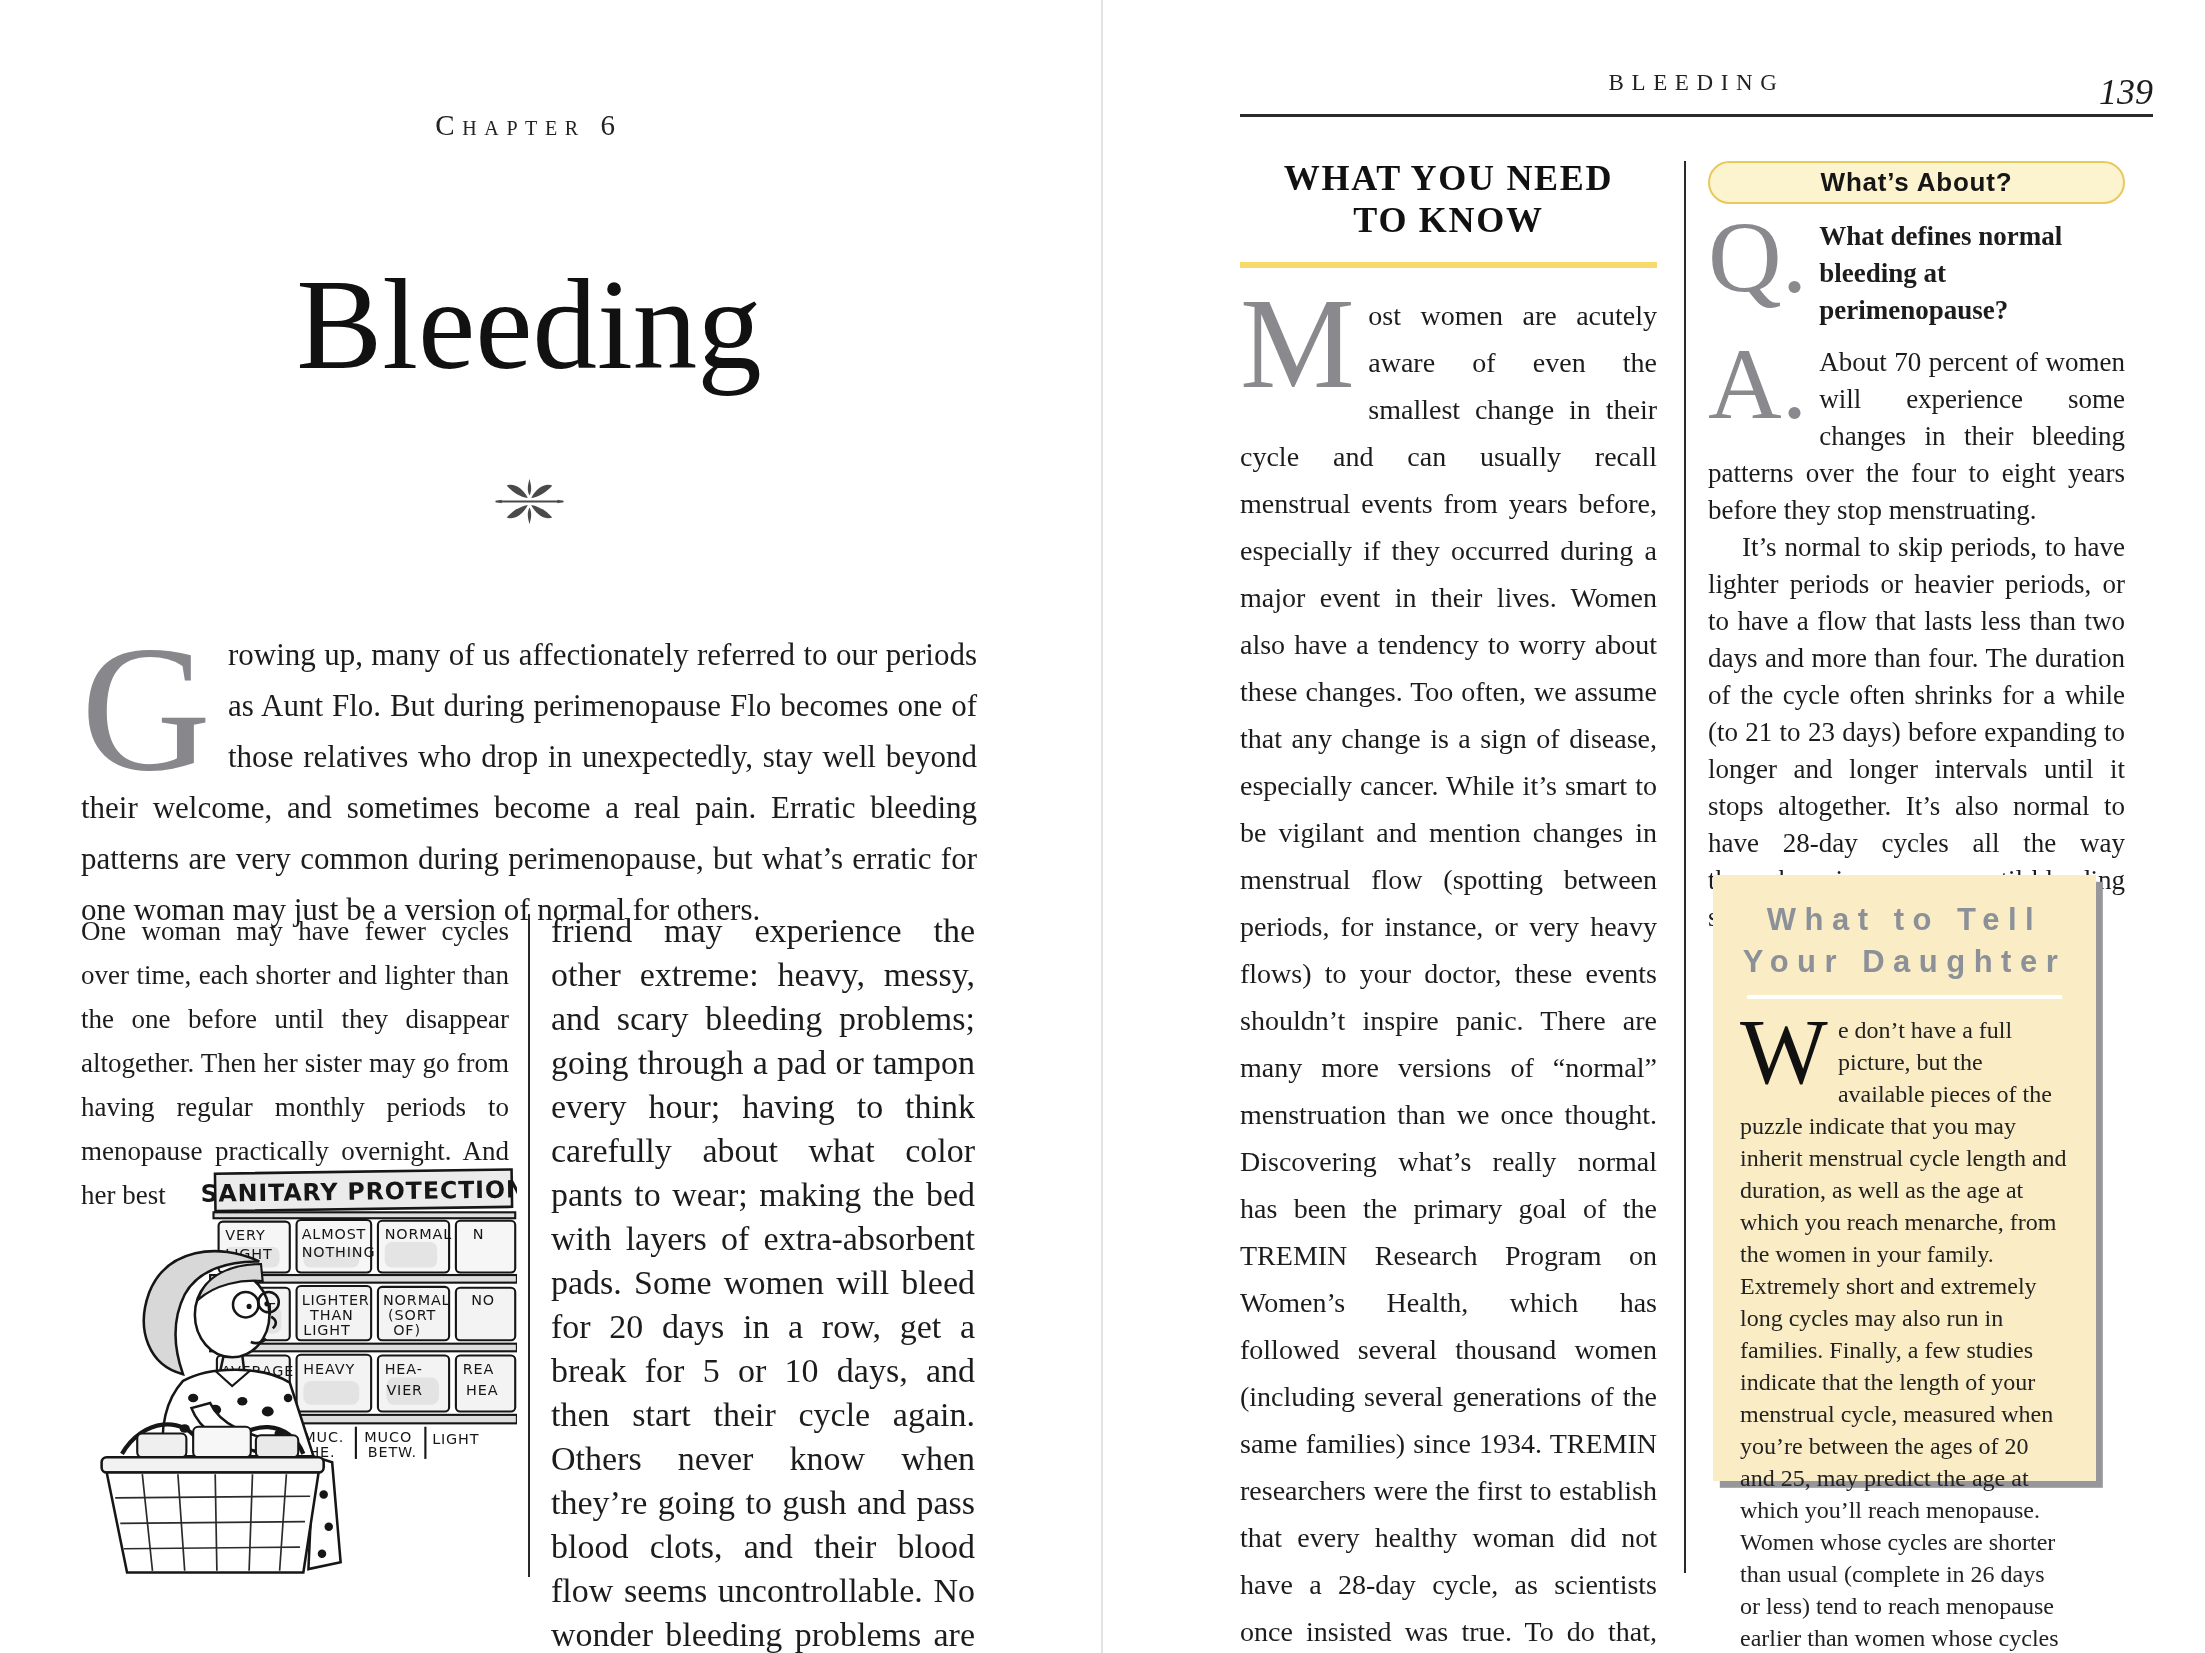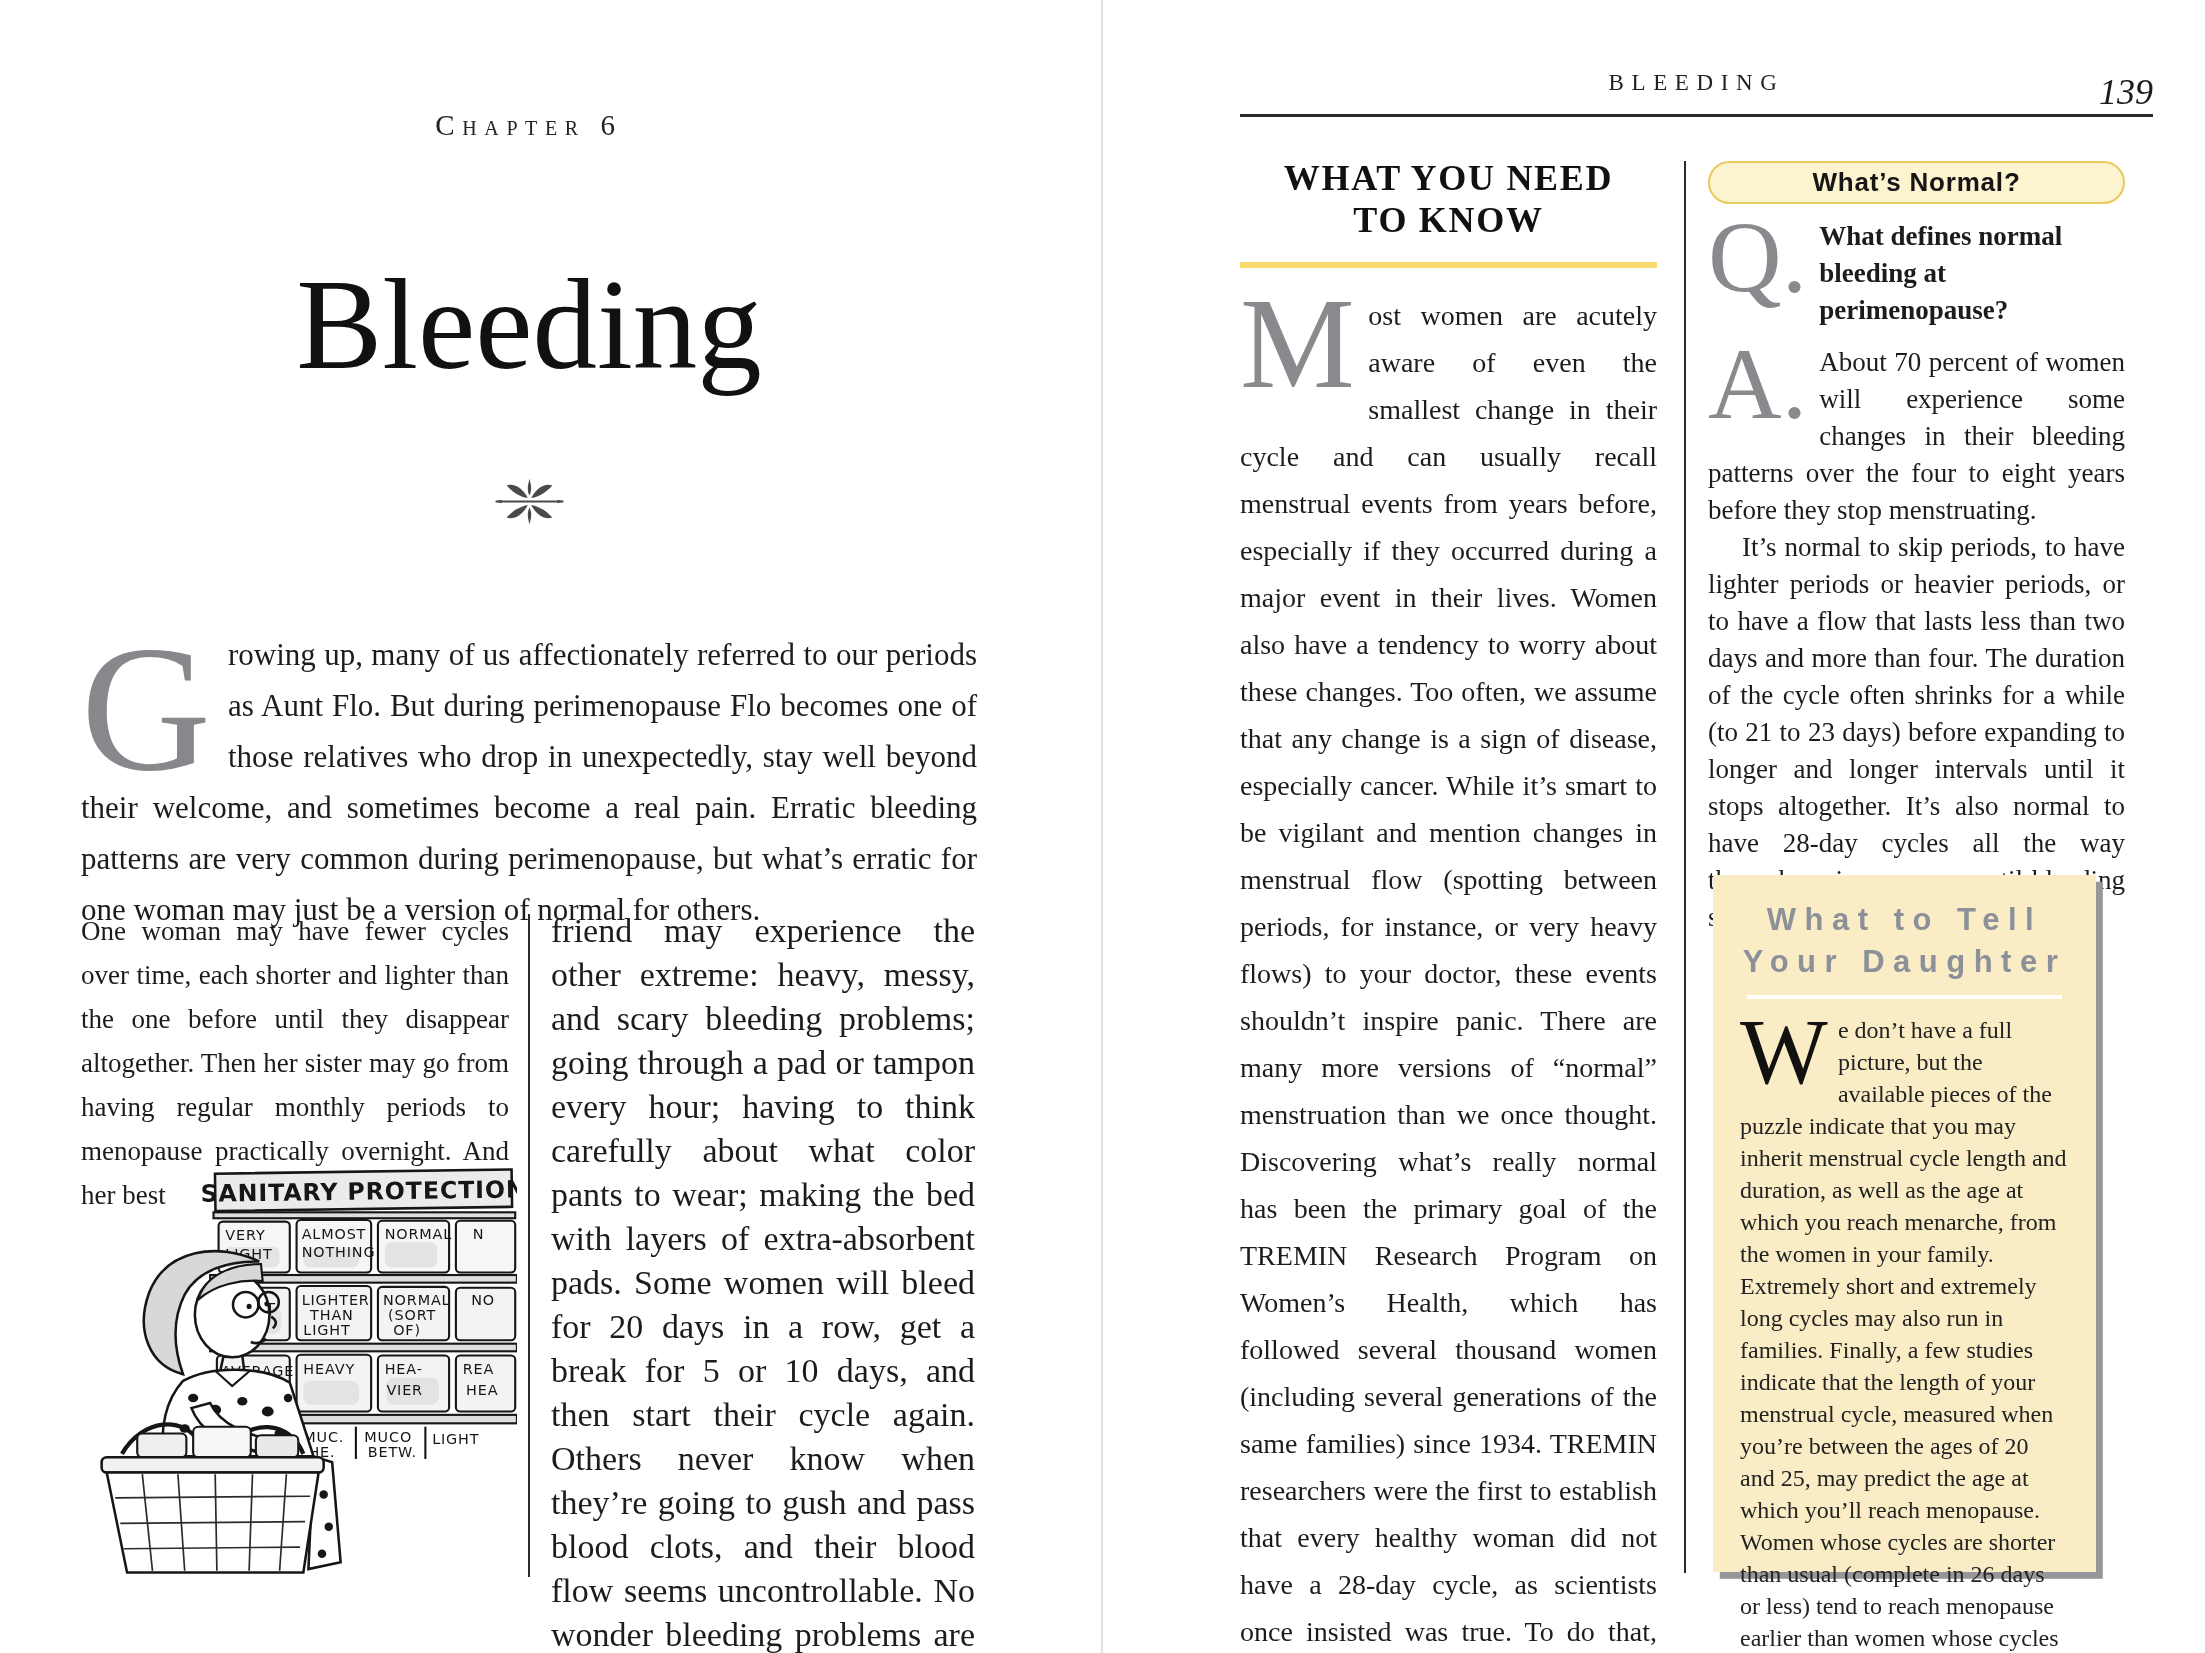--- a/index.html
+++ b/index.html
@@ -49,21 +49,21 @@
          font-family:"Liberation Sans", sans-serif;font-weight:bold;font-size:26px;
          letter-spacing:0.8px;color:#161616;}
   .qa{font-size:27px;line-height:37px;}
   .q-block{margin-top:13.6px;font-weight:bold;}
   .dropcap-q{float:left;font-size:102px;line-height:73px;color:#8a8a8e;
              font-weight:normal;margin:3.4px 12px 0 0;}
   .a-block{margin-top:15.3px;text-align:justify;}
   .dropcap-a{float:left;font-size:102px;line-height:73px;color:#8a8a8e;margin:3.4px 12px 0 0;}
   .a-p2{margin-top:0;text-indent:34px;text-align:justify;font-size:27px;line-height:37px;}
 
-  .daughter-box{left:1713px;top:875px;width:383px;height:697px;background:#faedc6;
+  .daughter-box{left:1713px;top:875px;width:383px;height:606px;background:#faedc6;
                 box-shadow:6.8px 6.8px 0 0 #97979b;padding:24px 27px;box-sizing:border-box;}
   .box-title{font-family:"Liberation Sans", sans-serif;font-weight:bold;font-size:31px;
              line-height:42px;letter-spacing:8.5px;color:#8c9199;text-align:center;}
   .box-rule{margin:12px auto 0 auto;width:96%;height:4.2px;background:#ffffff;}
   .box-body{margin-top:15.3px;font-size:24px;line-height:32px;color:#222;}
   .dropcap-w{float:left;font-size:93px;line-height:63px;color:#111;margin:5.1px 10.2px 0 0;}
 </style>
 </head>
 <body>
 
@@ -255,21 +255,21 @@
     </div>
     <div class="heading-rule"></div>
     <div class="main-body">
       <span class="dropcap-m">M</span><span>ost women are acutely aware of even the smallest change in their cycle and can usually recall menstrual events from years before, especially if they occurred during a major event in their lives. Women also have a tendency to worry about these changes. Too often, we assume that any change is a sign of disease, especially cancer. While it’s smart to be vigilant and mention changes in menstrual flow (spotting between periods, for instance, or very heavy flows) to your doctor, these events shouldn’t inspire panic. There are many more versions of “normal” menstruation than we once thought. Discovering what’s really normal has been the primary goal of the TREMIN Research Program on Women’s Health, which has followed several thousand women (including several generations of the same families) since 1934. TREMIN researchers were the first to establish that every healthy woman did not have a 28-day cycle, as scientists once insisted was true. To do that, the incredibly patient founder, Dr. Alan E. Treloar, followed 2,702 women for 30 years and tabulated most of the data by hand before converting the information to punch cards in the 1960s. His research also proved that cycle variability is at its most extreme at the start, when girls begin menstruating, and at the end, just before menopause is reached (see Chapter 1). Women between the ages of 20 and 40 have the most consistent cycles.</span>
     </div>
   </div>
 
   <div class="abs col-divider-right"></div>
 
   <div class="abs sidebar">
-    <div class="badge">What’s Normal?</div>
+    <div class="badge">What’s About?</div>
 
     <div class="qa q-block">
       <span class="dropcap-q">Q.</span><span>What defines normal bleeding at perimenopause?</span>
     </div>
 
     <div class="qa a-block">
       <span class="dropcap-a">A.</span><span>About 70 percent of women will experience some changes in their bleeding patterns over the four to eight years before they stop menstruating.</span>
     </div>
     <div class="a-p2">It’s normal to skip periods, to have lighter periods or heavier periods, or to have a flow that lasts less than two days and more than four. The duration of the cycle often shrinks for a while (to 21 to 23 days) before expanding to longer and longer intervals until it stops altogether. It’s also normal to have 28-day cycles all the way through perimenopause until bleeding stops for good.</div>
   </div>

